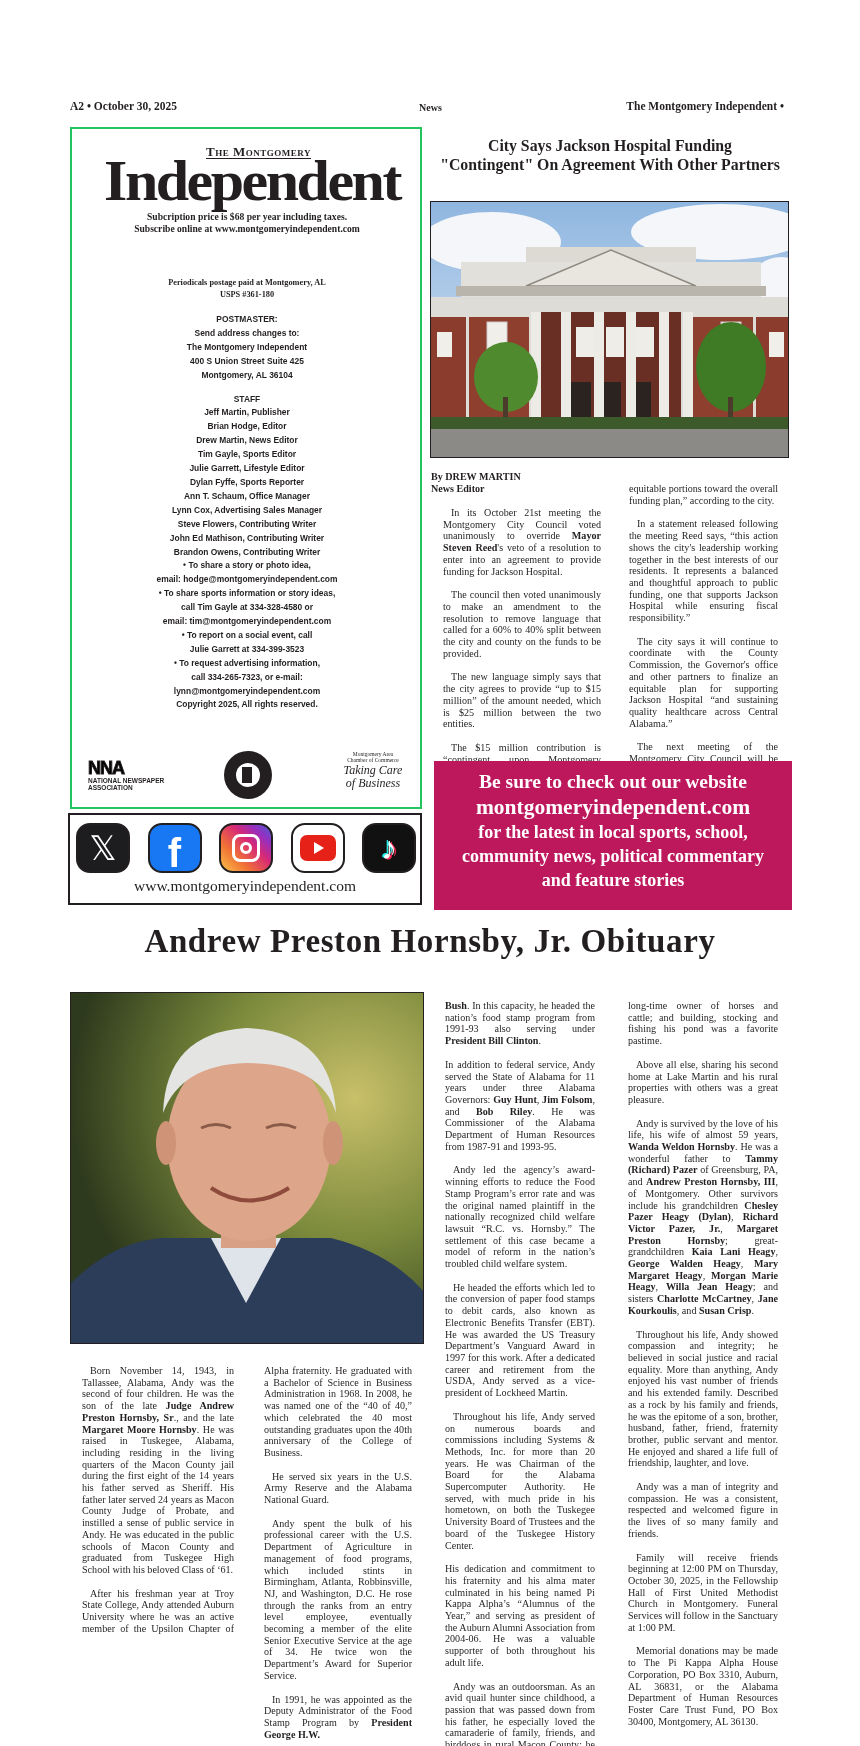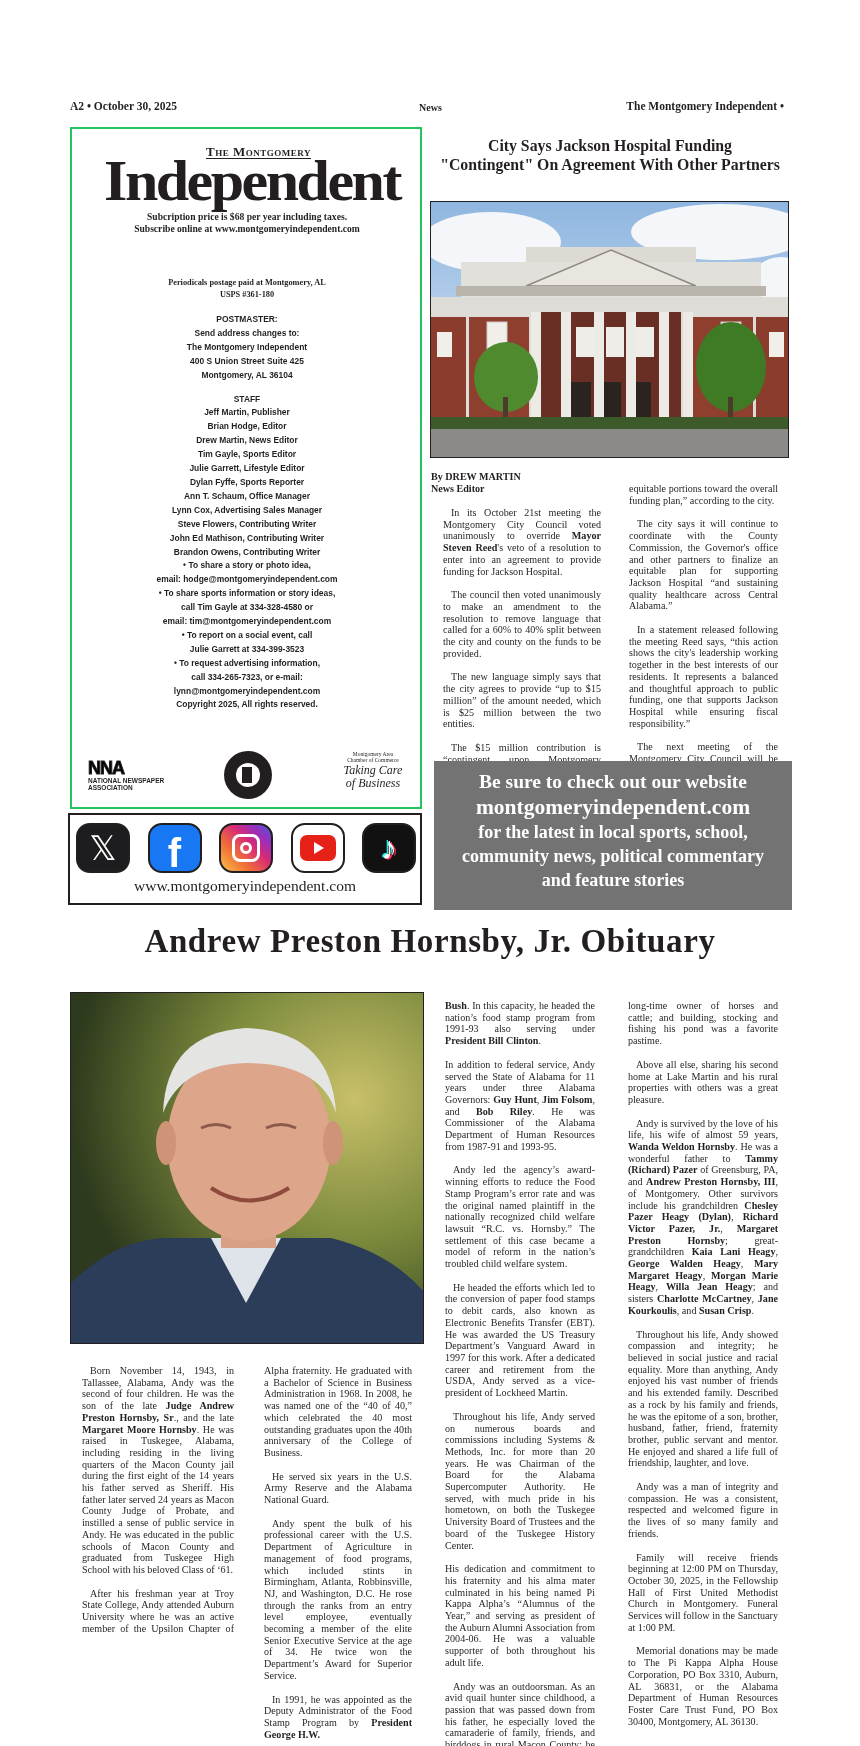--- a/index.html
+++ b/index.html
@@ -45,21 +45,21 @@
   .h-headline { left:425px; top:136px; width:370px; text-align:center; font-size:15.8px; font-weight:bold; line-height:19px; }
   .h-photo { left:430px; top:201px; width:359px; height:257px; border:1.5px solid #231f20; box-sizing:border-box; overflow:hidden; background:#cfe2f3; }
   .col { font-size:10.1px; line-height:11.7px; text-align:justify; }
   .col p { margin:12px; text-indent:8px; }
   .col p.noind { text-indent:0; }
   .col b { font-weight:bold; }
   .byline { font-weight:bold; line-height:12px; margin-bottom:12px; }
   .h-col1 { left:431px; top:471px; width:182px; }
   .h-col2 { left:617px; top:471px; width:173px; }
   
-  .ad { left:434px; top:761px; width:358px; height:149px; background:#737373; color:#fff; text-align:center; box-sizing:border-box; padding-top:8px; }
+  .ad { left:434px; top:761px; width:358px; height:149px; background:#be185d; color:#fff; text-align:center; box-sizing:border-box; padding-top:8px; }
   .ad .l1 { font-size:19.5px; font-weight:bold; line-height:25px; }
   .ad .l2 { font-size:21.5px; font-weight:bold; line-height:26px; }
   .ad .l3 { font-size:18px; font-weight:bold; line-height:24px; padding:0 16px; }
   
   .obit-title { left:60px; top:923px; width:740px; text-align:center; font-size:33px; font-weight:bold; letter-spacing:0.6px; }
   .obit-photo { left:70px; top:992px; width:354px; height:352px; border:1.5px solid #231f20; box-sizing:border-box; overflow:hidden; background:#6a7a3a; }
   .o-col1 { left:70px; top:1353px; width:176px; }
   .o-col2 { left:252px; top:1353px; width:172px; }
   .o-col3 { left:433px; top:988px; width:174px; }
   .o-col4 { left:616px; top:988px; width:174px; }
@@ -212,22 +212,22 @@
     <div>By DREW MARTIN</div>
     <div>News Editor</div>
   </div>
   <p><span>In its October 21st meeting the Montgomery City Council voted unanimously to override </span><b>Mayor Steven Reed</b><span>'s veto of a resolution to enter into an agreement to provide funding for Jackson Hospital.</span></p>
   <p>The council then voted unanimously to make an amendment to the resolution to remove language that called for a 60% to 40% split between the city and county on the funds to be provided.</p>
   <p>The new language simply says that the city agrees to provide “up to $15 million” of the amount needed, which is $25 million between the two entities.</p>
   <p style="height:58px; overflow:hidden;">The $15 million contribution is “contingent upon Montgomery County, the State of Alabama and other governmental entities reaching an agreement to contribute equitable portions toward the overall funding plan,” according to the city.</p>
 </div>
 <div class="abs col h-col2">
   <p class="noind" style="text-indent:0;">equitable portions toward the overall funding plan,” according to the city.</p>
+  <p>In a statement released following the meeting Reed says, “this action shows the city's leadership working together in the best interests of our residents. It represents a balanced and thoughtful approach to public funding, one that supports Jackson Hospital while ensuring fiscal responsibility.”</p>
   <p>The city says it will continue to coordinate with the County Commission, the Governor's office and other partners to finalize an equitable plan for supporting Jackson Hospital “and sustaining quality healthcare across Central Alabama.”</p>
-  <p>In a statement released following the meeting Reed says, “this action shows the city's leadership working together in the best interests of our residents. It represents a balanced and thoughtful approach to public funding, one that supports Jackson Hospital while ensuring fiscal responsibility.”</p>
   <p>The next meeting of the Montgomery City Council will be held on Tuesday, November 4th at 5:00 p.m. at City Hall.</p>
 </div>
 
 <div class="abs ad">
   <div class="l1">Be sure to check out our website</div>
   <div class="l2">montgomeryindependent.com</div>
   <div class="l3">for the latest in local sports, school,  community news, political commentary and feature stories</div>
 </div>
 
 <div class="abs obit-title">Andrew Preston Hornsby, Jr. Obituary</div>

